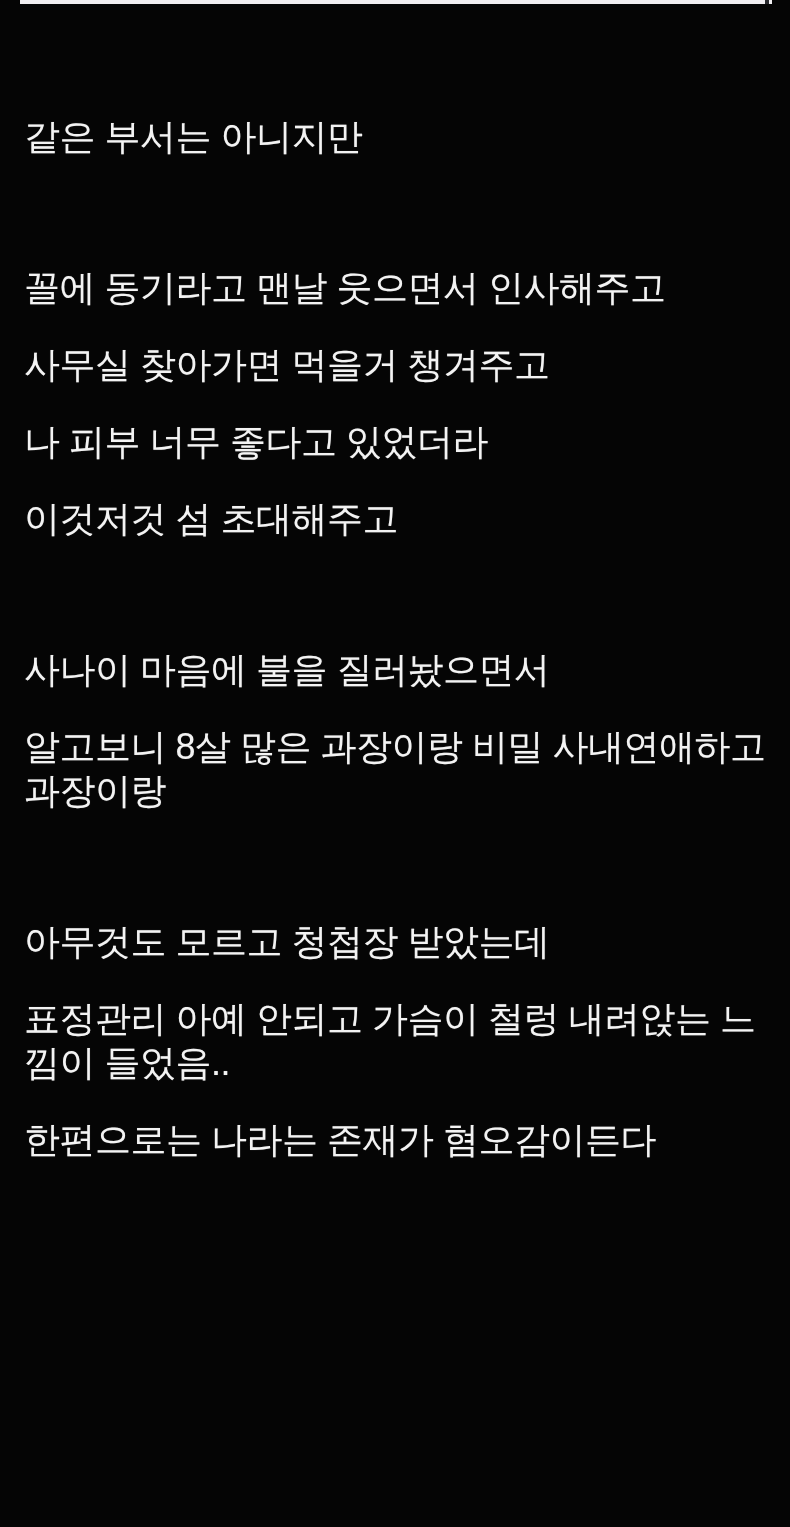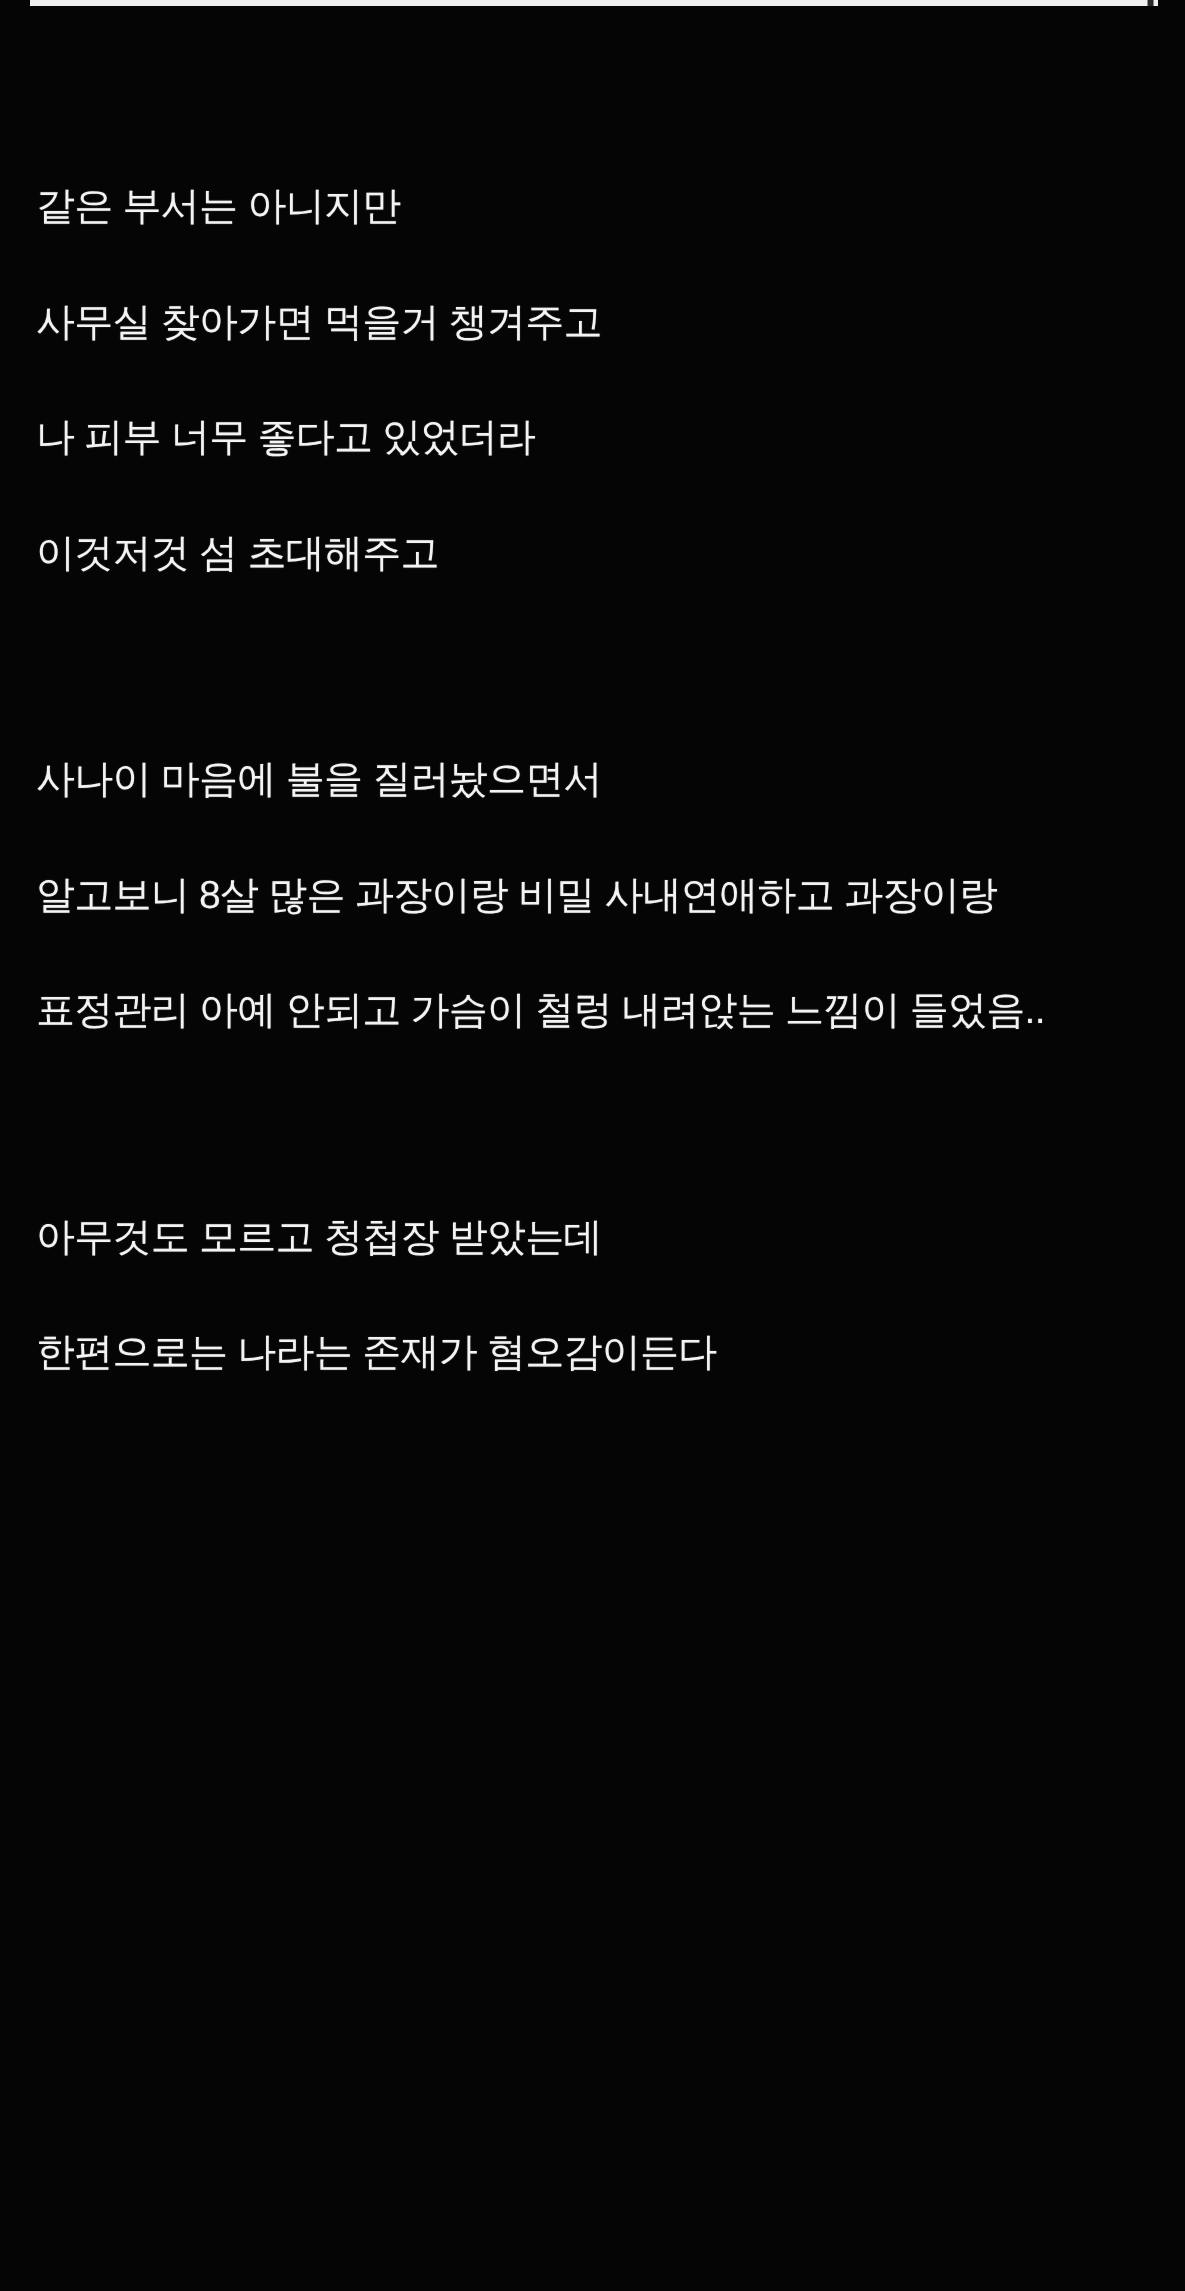--- a/index.html
+++ b/index.html
@@ -32,21 +32,21 @@
     background: #2a2a2e;
   }
   .post-body {
     position: absolute;
     top: 115px;
     left: 24px;
     width: 742px;
   }
   p.line {
     margin: 0 0 33px 0;
-    font-size: 26px;
+    font-size: 36px;
     line-height: 44px;
     font-weight: 500;
     letter-spacing: -0.5px;
     color: #f3f3f3;
     word-break: break-all;
     text-shadow: 0 0 1px rgba(255,255,255,0.35); 
   }
   p.group-gap {
     margin-top: 107px; 
   }
@@ -54,24 +54,25 @@
 </head>
 <body>
 
 <div class="top-strip">
   <div class="top-strip-notch"></div>
 </div>
 
 <div class="post-body">
   <p class="line">같은 부서는 아니지만</p>
 
+  <p class="line group-gap">꼴에 동기라고 맨날 웃으면서 인사해주고</p>
   <p class="line">사무실 찾아가면 먹을거 챙겨주고</p>
   <p class="line">나 피부 너무 좋다고 있었더라</p>
   <p class="line">이것저것 섬 초대해주고</p>
 
   <p class="line group-gap">사나이 마음에 불을 질러놨으면서</p>
   <p class="line">알고보니 8살 많은 과장이랑 비밀 사내연애하고 과장이랑</p>
 
+  <p class="line group-gap">아무것도 모르고 청첩장 받았는데</p>
   <p class="line">표정관리 아예 안되고 가슴이 철렁 내려앉는 느낌이 들었음..</p>
-  <p class="line group-gap">아무것도 모르고 청첩장 받았는데</p>
 
   <p class="line">한편으로는 나라는 존재가 혐오감이든다</p>
 </div>
 
 </body></html>

